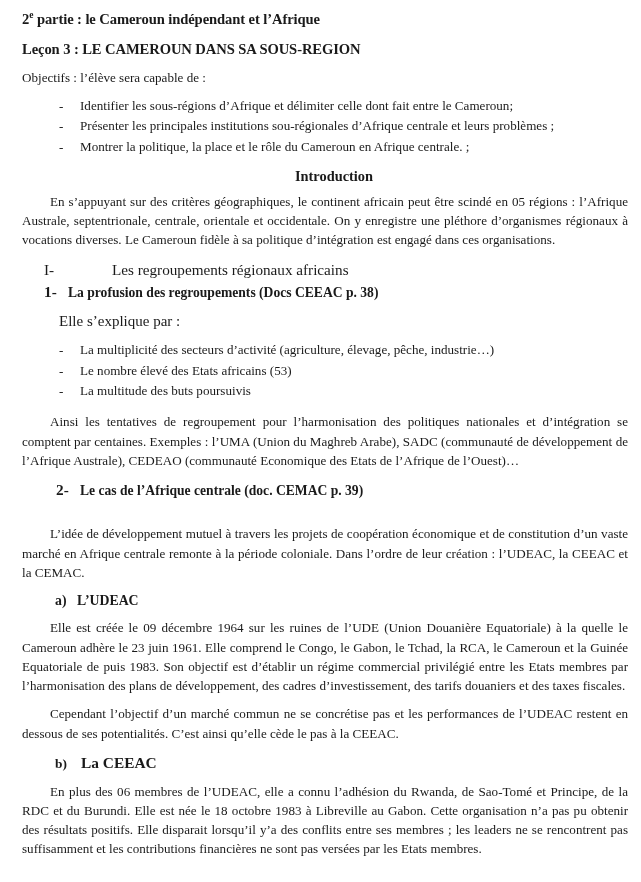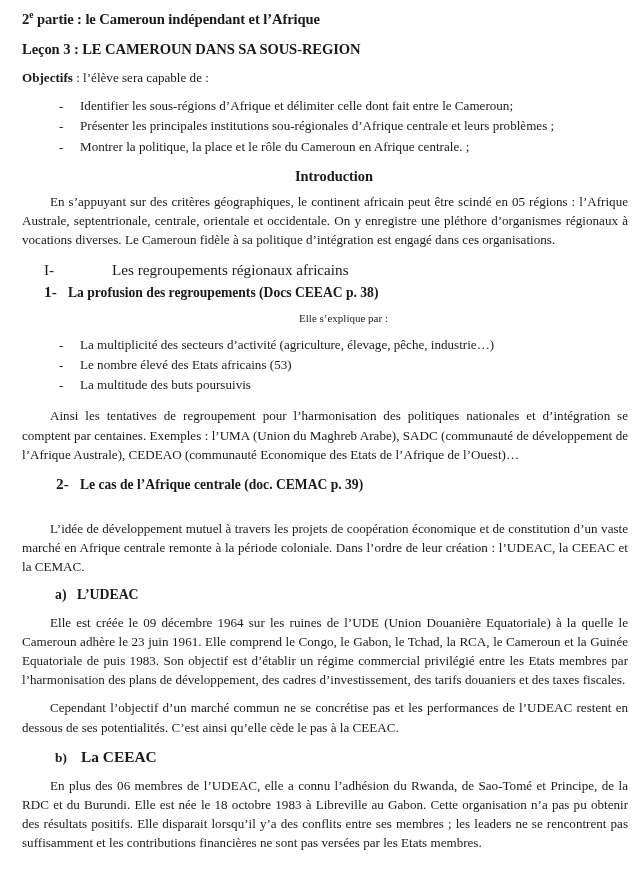--- a/index.html
+++ b/index.html
@@ -42,21 +42,21 @@
     font-weight: bold;
     line-height: 1.42;
     margin: 0 0 10px 0;
     letter-spacing: -0.1px;
   }
   .objectifs {
     font-size: 13.1px;
     line-height: 1.42;
     margin: 0 0 8px 0;
   }
-  .objectifs b { font-weight: bold; }
+  .objectifs b { font-weight: normal; }
 
   .dash-list {
     list-style: none;
     margin: 0 0 7px 0;
     padding: 0;
   }
   .dash-list li {
     position: relative;
     font-size: 13.1px;
     line-height: 1.55;
@@ -120,25 +120,24 @@
     padding-left: 34px;
     line-height: 1.4;
   }
   .h-arabic-2 .num {
     font-size: 15.3px;
     display: inline-block;
     width: 24px;
   }
 
   .lead-line {
-    font-size: 11px;
+    font-size: 15px;
     line-height: 1.47;
     margin: 0 0 8px 0;
     padding-left: 37px;
-    text-align: center;
   }
 
   .h-letter {
     font-size: 13.8px;
     font-weight: bold;
     margin: 8px 0 8px 0;
     padding-left: 33px;
     line-height: 1.4;
   }
   .h-letter .lbl {

